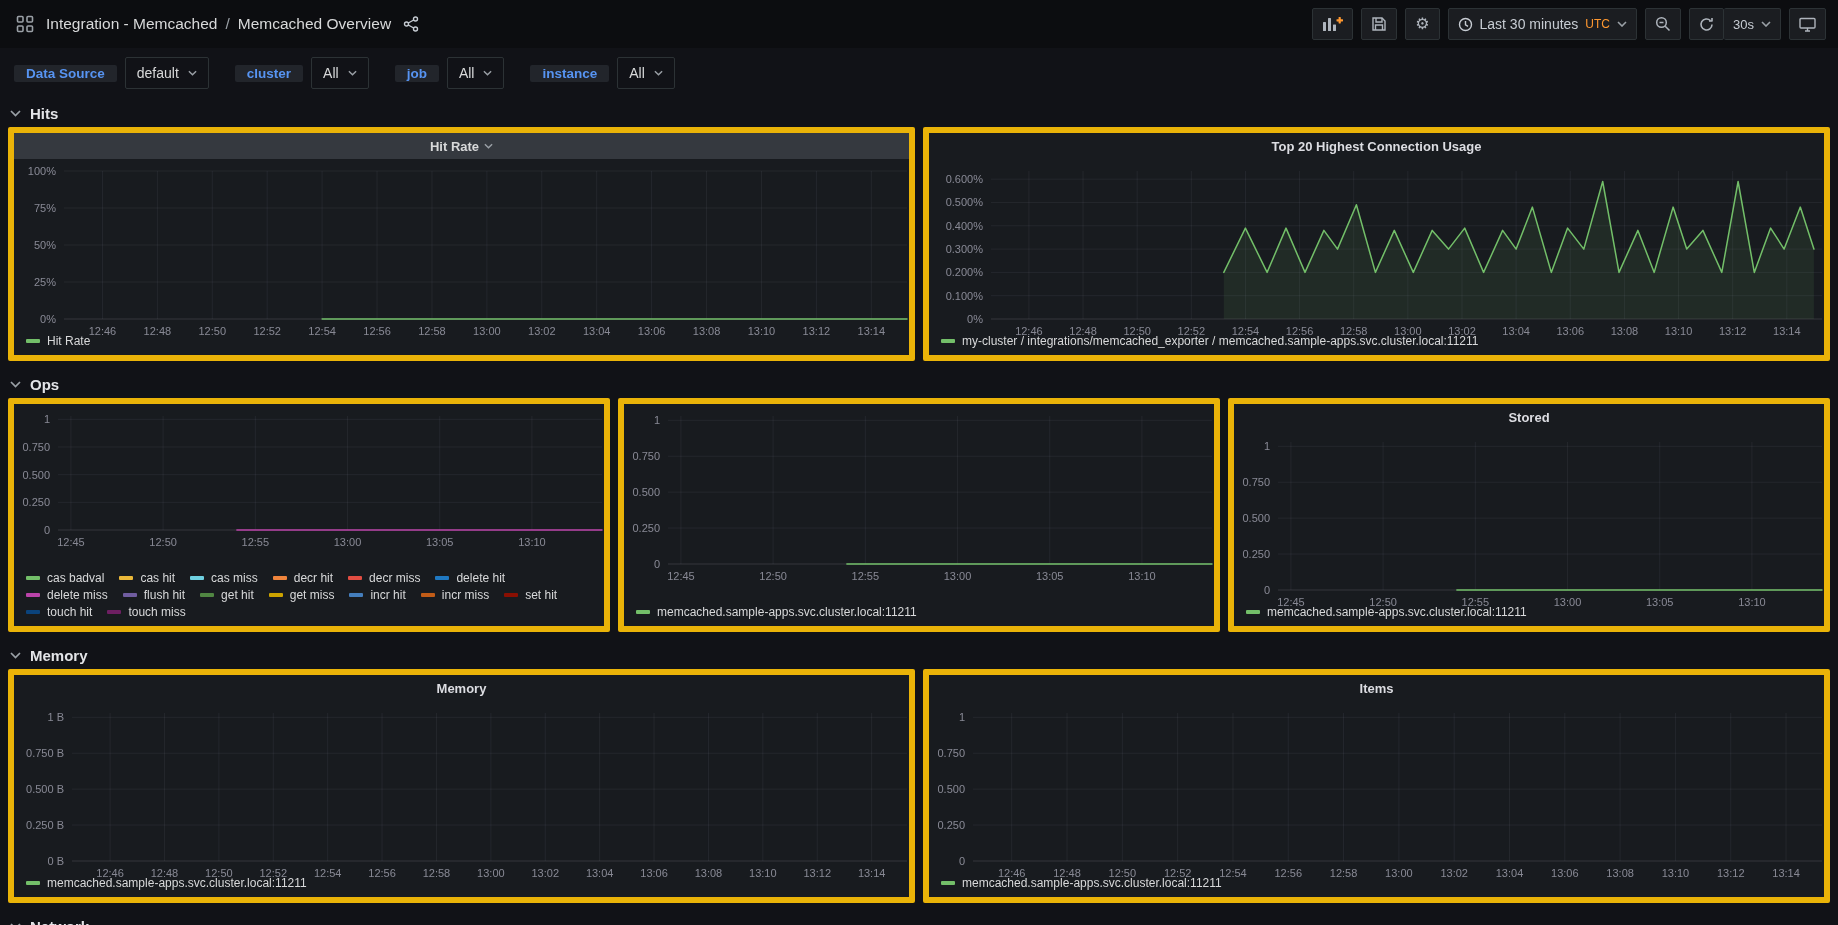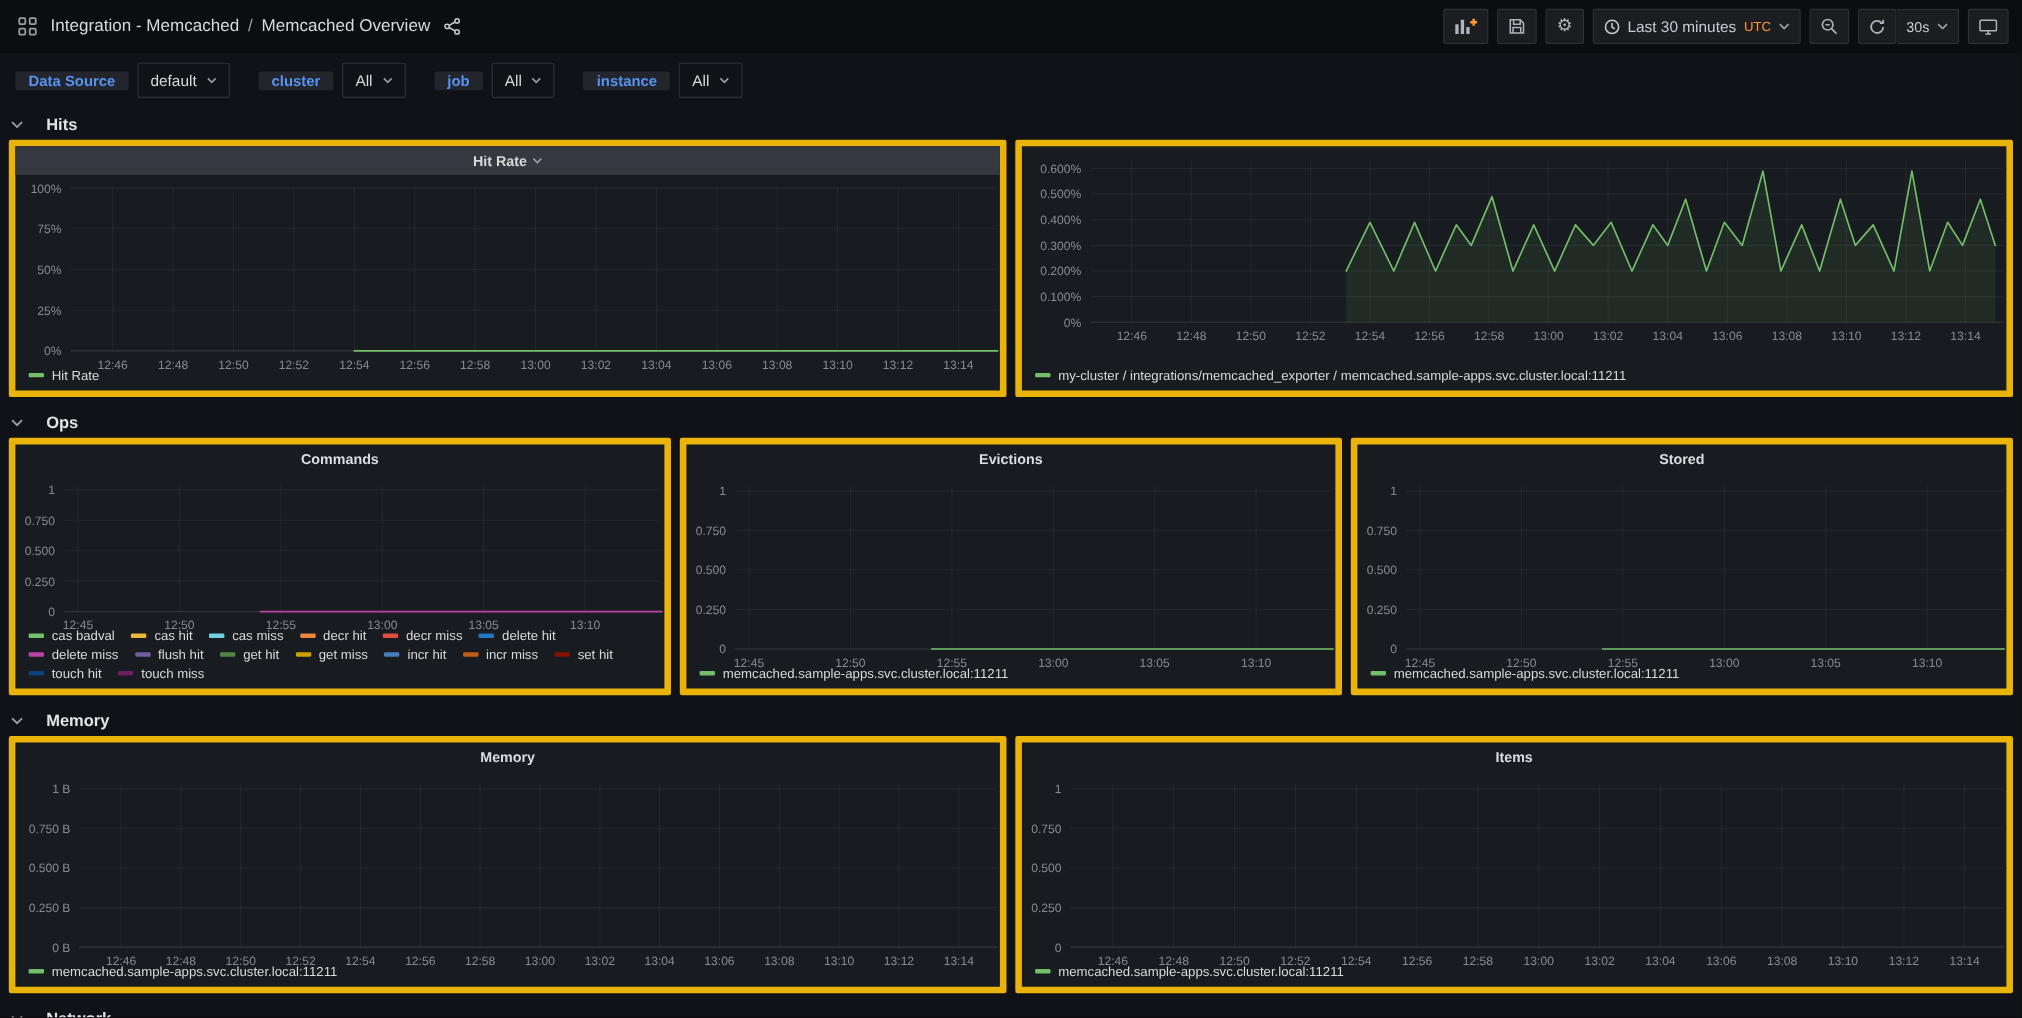--- a/index.html
+++ b/index.html
@@ -25,21 +25,21 @@
   .caret { color:#9aa0a6; display:flex; }
 
   
   .var-row { height:50px; display:flex; align-items:center; gap:26px; padding:0 0 0 14px; }
   .var { display:flex; align-items:center; gap:8px; }
   .vlabel { height:17px; padding:0 12px; display:flex; align-items:center; background:#22252b; color:#5794F2; font-weight:600; font-size:13.5px; border-radius:2px; }
   .vvalue { height:32px; padding:0 11px; display:flex; align-items:center; gap:9px; background:#111217; border:1px solid #2c3235; color:#d8d9da; font-weight:500; font-size:14px; border-radius:2px; cursor:pointer; font-family:inherit; }
 
   
   .dash { padding:0 8px; }
-  .row-header { display:flex; align-items:center; gap:21px; height:22px; margin:12px 0 3px 2px; cursor:pointer; }
+  .row-header { display:flex; align-items:center; gap:9px; height:22px; margin:12px 0 3px 2px; cursor:pointer; }
   .row-header.first { margin-top:4px; }
   .row-header .rtitle { font-size:15px; font-weight:700; color:#e3e4e8; }
   .rchev { display:flex; color:#9aa0a6; }
   .panel-row { display:flex; gap:8px; height:234px; }
   .panel { flex:1 1 0; background:#181b1f; border:6px solid #eab308; border-radius:2px; display:flex; flex-direction:column; min-width:0; }
   .phdr { height:26px; flex:0 0 26px; display:flex; align-items:center; justify-content:center; gap:5px; font-size:13px; font-weight:700; color:#dcdde2; cursor:pointer; }
   .phdr.hl { background:#35393f; color:#d8d9da; }
   .chart { flex:1 1 auto; min-height:0; position:relative; }
   .chart svg { display:block; }
   .legend { flex:0 0 auto; display:flex; flex-wrap:wrap; column-gap:15px; row-gap:3px; padding:1px 10px 7px 12px; }
@@ -268,20 +268,23 @@
             </svg>
           </div>
         <div class="legend">
             <span class="li">
               <i style="background: rgb(115, 191, 105);"></i>
               <em>Hit Rate</em>
             </span>
           </div>
       </section>
       <section class="panel">
+        <div class="phdr">
+          <span>Top 20 Highest Connection Usage</span>
+        </div>
         <div class="chart">
             <svg width="905" height="184" viewBox="0 0 905 184">
               <line x1="99.89576547231266" y1="12" x2="99.89576547231266" y2="160" stroke="rgba(204,204,220,0.07)"></line>
               <text x="99.89576547231266" y="176" text-anchor="middle" font-size="11" fill="rgba(204,204,220,0.62)">12:46</text>
               <line x1="154.03257328990225" y1="12" x2="154.03257328990225" y2="160" stroke="rgba(204,204,220,0.07)"></line>
               <text x="154.03257328990225" y="176" text-anchor="middle" font-size="11" fill="rgba(204,204,220,0.62)">12:48</text>
               <line x1="208.16938110749183" y1="12" x2="208.16938110749183" y2="160" stroke="rgba(204,204,220,0.07)"></line>
               <text x="208.16938110749183" y="176" text-anchor="middle" font-size="11" fill="rgba(204,204,220,0.62)">12:50</text>
               <line x1="262.3061889250814" y1="12" x2="262.3061889250814" y2="160" stroke="rgba(204,204,220,0.07)"></line>
               <text x="262.3061889250814" y="176" text-anchor="middle" font-size="11" fill="rgba(204,204,220,0.62)">12:52</text>
@@ -337,23 +340,20 @@
     <div class="row-header">
       <span class="rchev">
           <svg width="11" height="7" viewBox="0 0 11 7" fill="none" stroke="currentColor" stroke-width="1.7">
             <path d="M1 1l4.5 4.5L10 1"></path>
           </svg>
         </span>
       <span class="rtitle">Ops</span>
     </div>
     <div class="panel-row">
       <section class="panel">
-        <div class="phdr">
-          <span>Commands</span>
-        </div>
         <div class="chart">
             <svg width="600" height="150" viewBox="0 0 600 150">
               <line x1="56.90847457627124" y1="12" x2="56.90847457627124" y2="126" stroke="rgba(204,204,220,0.07)"></line>
               <text x="56.90847457627124" y="142" text-anchor="middle" font-size="11" fill="rgba(204,204,220,0.62)">12:45</text>
               <line x1="149.11186440677972" y1="12" x2="149.11186440677972" y2="126" stroke="rgba(204,204,220,0.07)"></line>
               <text x="149.11186440677972" y="142" text-anchor="middle" font-size="11" fill="rgba(204,204,220,0.62)">12:50</text>
               <line x1="241.3152542372882" y1="12" x2="241.3152542372882" y2="126" stroke="rgba(204,204,220,0.07)"></line>
               <text x="241.3152542372882" y="142" text-anchor="middle" font-size="11" fill="rgba(204,204,220,0.62)">12:55</text>
               <line x1="333.51864406779663" y1="12" x2="333.51864406779663" y2="126" stroke="rgba(204,204,220,0.07)"></line>
               <text x="333.51864406779663" y="142" text-anchor="middle" font-size="11" fill="rgba(204,204,220,0.62)">13:00</text>
@@ -431,23 +431,20 @@
               <i style="background: rgb(10, 67, 124);"></i>
               <em>touch hit</em>
             </span>
             <span class="li">
               <i style="background: rgb(109, 31, 98);"></i>
               <em>touch miss</em>
             </span>
           </div>
       </section>
       <section class="panel">
-        <div class="phdr">
-          <span>Evictions</span>
-        </div>
         <div class="chart">
             <svg width="600" height="184" viewBox="0 0 600 184">
               <line x1="56.90847457627124" y1="12" x2="56.90847457627124" y2="160" stroke="rgba(204,204,220,0.07)"></line>
               <text x="56.90847457627124" y="176" text-anchor="middle" font-size="11" fill="rgba(204,204,220,0.62)">12:45</text>
               <line x1="149.11186440677972" y1="12" x2="149.11186440677972" y2="160" stroke="rgba(204,204,220,0.07)"></line>
               <text x="149.11186440677972" y="176" text-anchor="middle" font-size="11" fill="rgba(204,204,220,0.62)">12:50</text>
               <line x1="241.3152542372882" y1="12" x2="241.3152542372882" y2="160" stroke="rgba(204,204,220,0.07)"></line>
               <text x="241.3152542372882" y="176" text-anchor="middle" font-size="11" fill="rgba(204,204,220,0.62)">12:55</text>
               <line x1="333.51864406779663" y1="12" x2="333.51864406779663" y2="160" stroke="rgba(204,204,220,0.07)"></line>
               <text x="333.51864406779663" y="176" text-anchor="middle" font-size="11" fill="rgba(204,204,220,0.62)">13:00</text>

